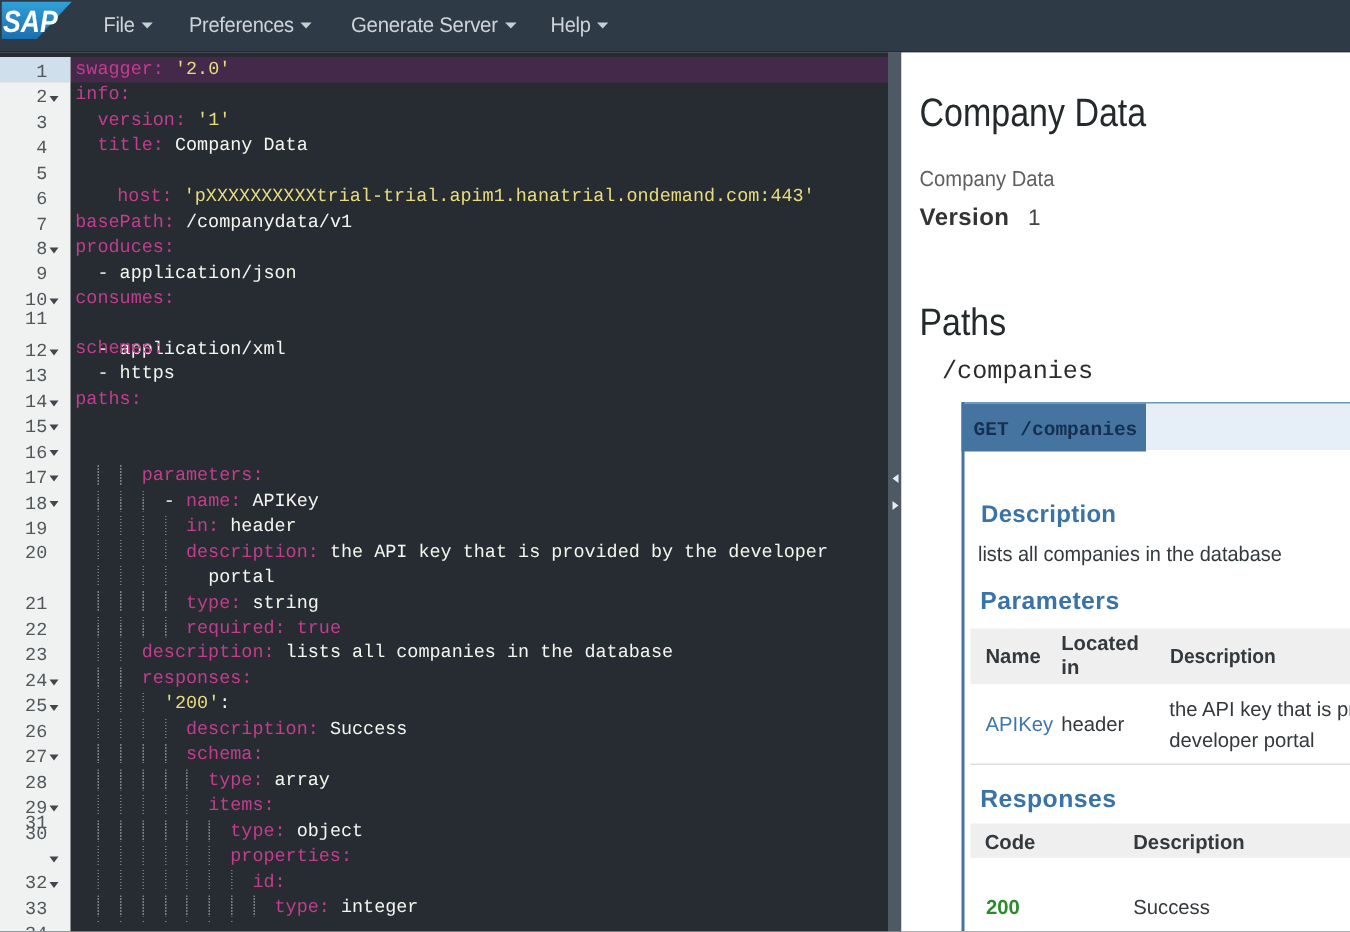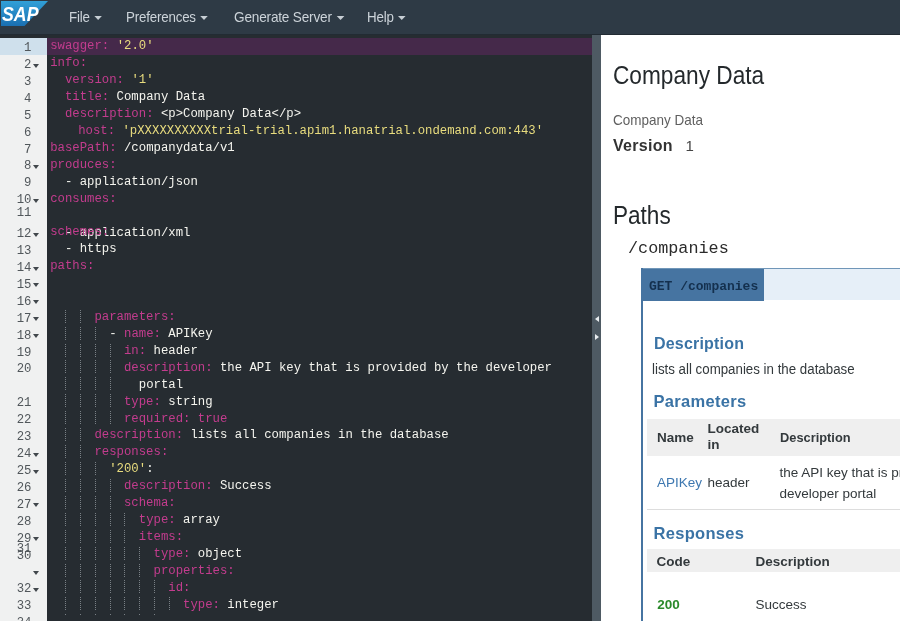--- a/index.html
+++ b/index.html
@@ -91,21 +91,20 @@
       <b class="fa" style="top:550.54px"></b>
 <div class="gr" style="top:560.86px">33</div>
 <div class="gr" style="top:577.78px">34</div>
   </div>
   <div id="codewrap">
       <div id="cline"></div>
 <div class="cr" style="top:2.50px;"><i class="k">swagger:</i><i class="w"> </i><i class="s">'2.0'</i></div>
 <div class="cr" style="top:19.42px;"><i class="k">info:</i></div>
 <div class="cr" style="top:36.34px;">  <i class="k">version:</i><i class="w"> </i><i class="s">'1'</i></div>
 <div class="cr" style="top:53.26px;">  <i class="k">title:</i><i class="w"> Company Data</i></div>
-<div class="cr" style="top:70.18px;">  <i class="k">description:</i><i class="w"> &lt;p&gt;Company Data&lt;/p&gt;</i></div>
 <div class="cr" style="top:87.10px;margin-left:28px;"><i class="k">host:</i><i class="w"> </i><i class="s">'pXXXXXXXXXXtrial-trial.apim1.hanatrial.ondemand.com:443'</i></div>
 <div class="cr" style="top:104.02px;"><i class="k">basePath:</i><i class="w"> /companydata/v1</i></div>
 <div class="cr" style="top:120.94px;"><i class="k">produces:</i></div>
 <div class="cr" style="top:137.86px;">  <i class="w">- application/json</i></div>
 <div class="cr" style="top:154.78px;"><i class="k">consumes:</i></div>
 <div class="cr" style="top:189px;">  <i class="w">- application/xml</i></div>
 <div class="cr" style="top:188.62px;"><i class="k">schemes:</i></div>
 <div class="cr" style="top:205.54px;">  <i class="w">- https</i></div>
 <div class="cr" style="top:222.46px;"><i class="k">paths:</i></div>
 <div class="cr" style="top:273.22px;background-image:repeating-linear-gradient(to bottom, rgba(198,206,211,0.52) 0px, rgba(198,206,211,0.52) 1px, transparent 1px, transparent 2px),repeating-linear-gradient(to bottom, rgba(198,206,211,0.52) 0px, rgba(198,206,211,0.52) 1px, transparent 1px, transparent 2px);background-position:15.3px 1.5px,30.1px 1.5px;background-size:1px 14px,1px 14px;background-repeat:no-repeat;">      <i class="k">parameters:</i></div>

